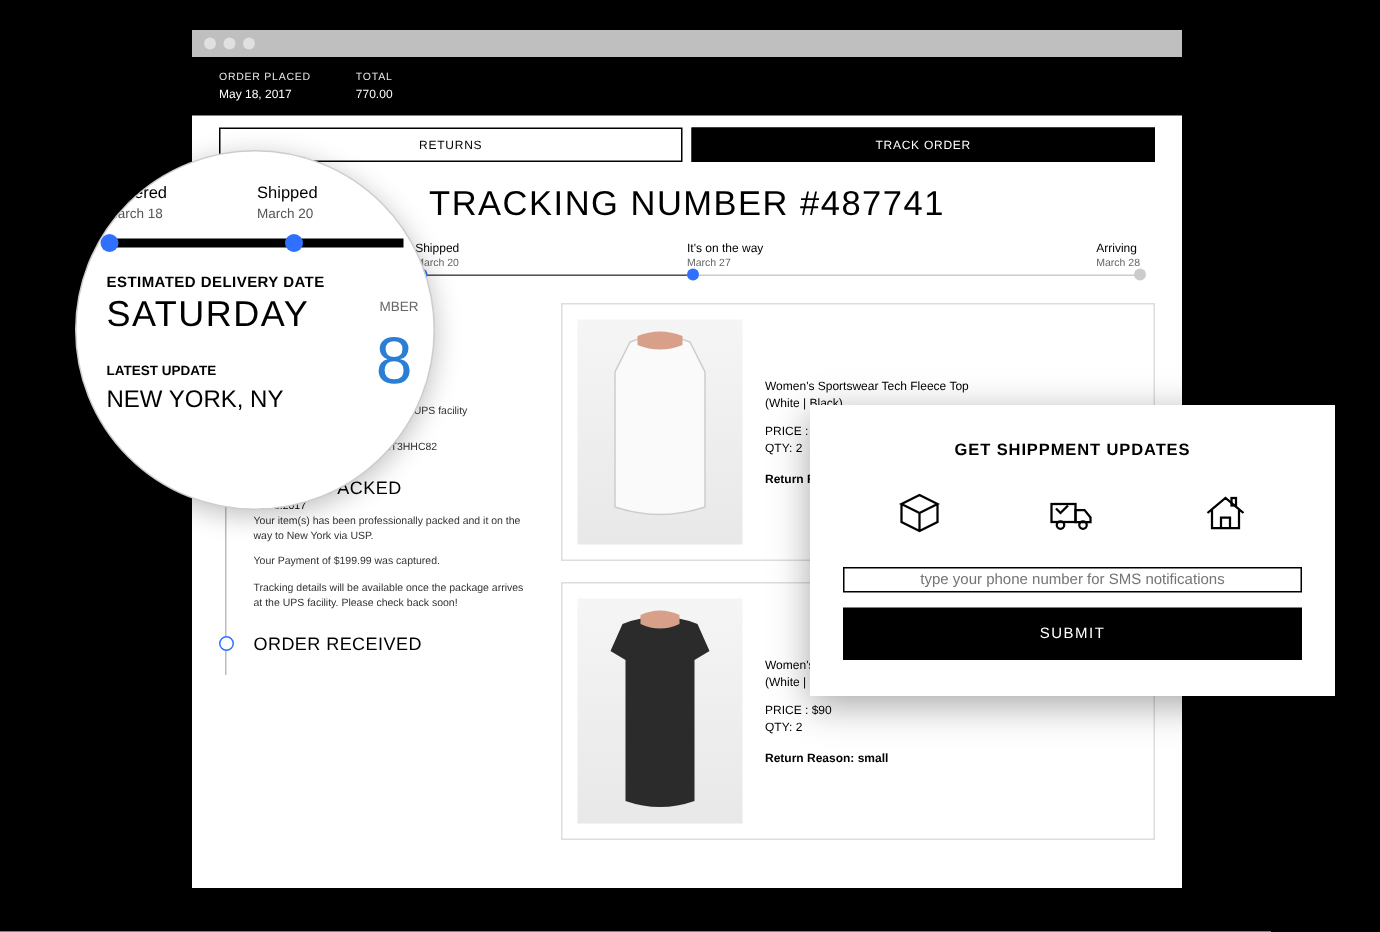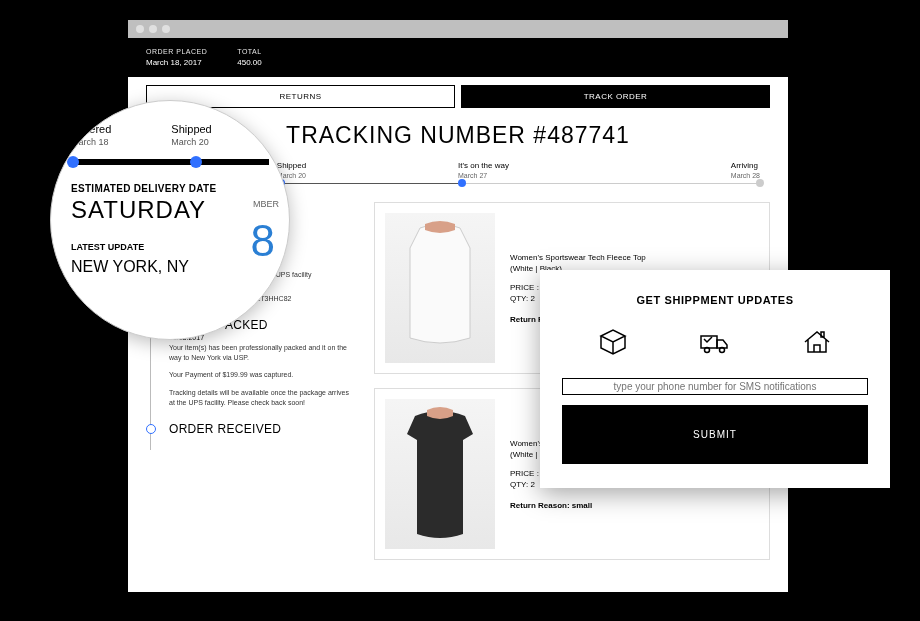--- a/index.html
+++ b/index.html
@@ -55,39 +55,39 @@
   .mag .day{font-size:24px;letter-spacing:1px;margin-top:2px}
   .mag .big8{position:absolute;right:14px;top:115px;font-size:44px;color:#2a7fd4;font-weight:300}
   .mag .lu{font-size:9px;font-weight:bold;margin-top:18px}
   .mag .ny{font-size:16px;margin-top:6px}
   
   .card{position:absolute;right:30px;top:270px;width:350px;background:#fff;box-shadow:0 6px 24px rgba(0,0,0,.35);padding:24px 22px}
   .card .ct{text-align:center;font-size:11px;font-weight:bold;letter-spacing:.6px;margin-bottom:20px}
   .card .icons{display:flex;justify-content:space-around;margin-bottom:18px}
   .card .icons svg{width:32px;height:32px}
   .card input{width:100%;border:1px solid #000;padding:2px;text-align:center;font-size:10px;margin-bottom:10px}
-  .card button{width:100%;background:#000;color:#fff;border:none;padding:24px;font-size:10px;letter-spacing:1px;cursor:pointer}
+  .card button{width:100%;background:#000;color:#fff;border:none;padding:12px;font-size:10px;letter-spacing:1px;cursor:pointer}
 </style>
 </head>
 <body>
 
 <div class="window">
   <div class="titlebar">
     <span></span>
     <span></span>
     <span></span>
   </div>
   <div class="header">
     <div class="hcol">
       <div class="lbl">ORDER PLACED</div>
-      <div class="val">March 18, 2017</div>
+      <div class="val">May 18, 2017</div>
     </div>
     <div class="hcol">
       <div class="lbl">TOTAL</div>
-      <div class="val">450.00</div>
+      <div class="val">770.00</div>
     </div>
   </div>
   <div class="tabs">
     <div class="tab">RETURNS</div>
     <div class="tab active">TRACK ORDER</div>
   </div>
   <div class="trackhdr">TRACKING NUMBER #487741</div>
 
   <div class="progress">
     <div class="fill"></div>

